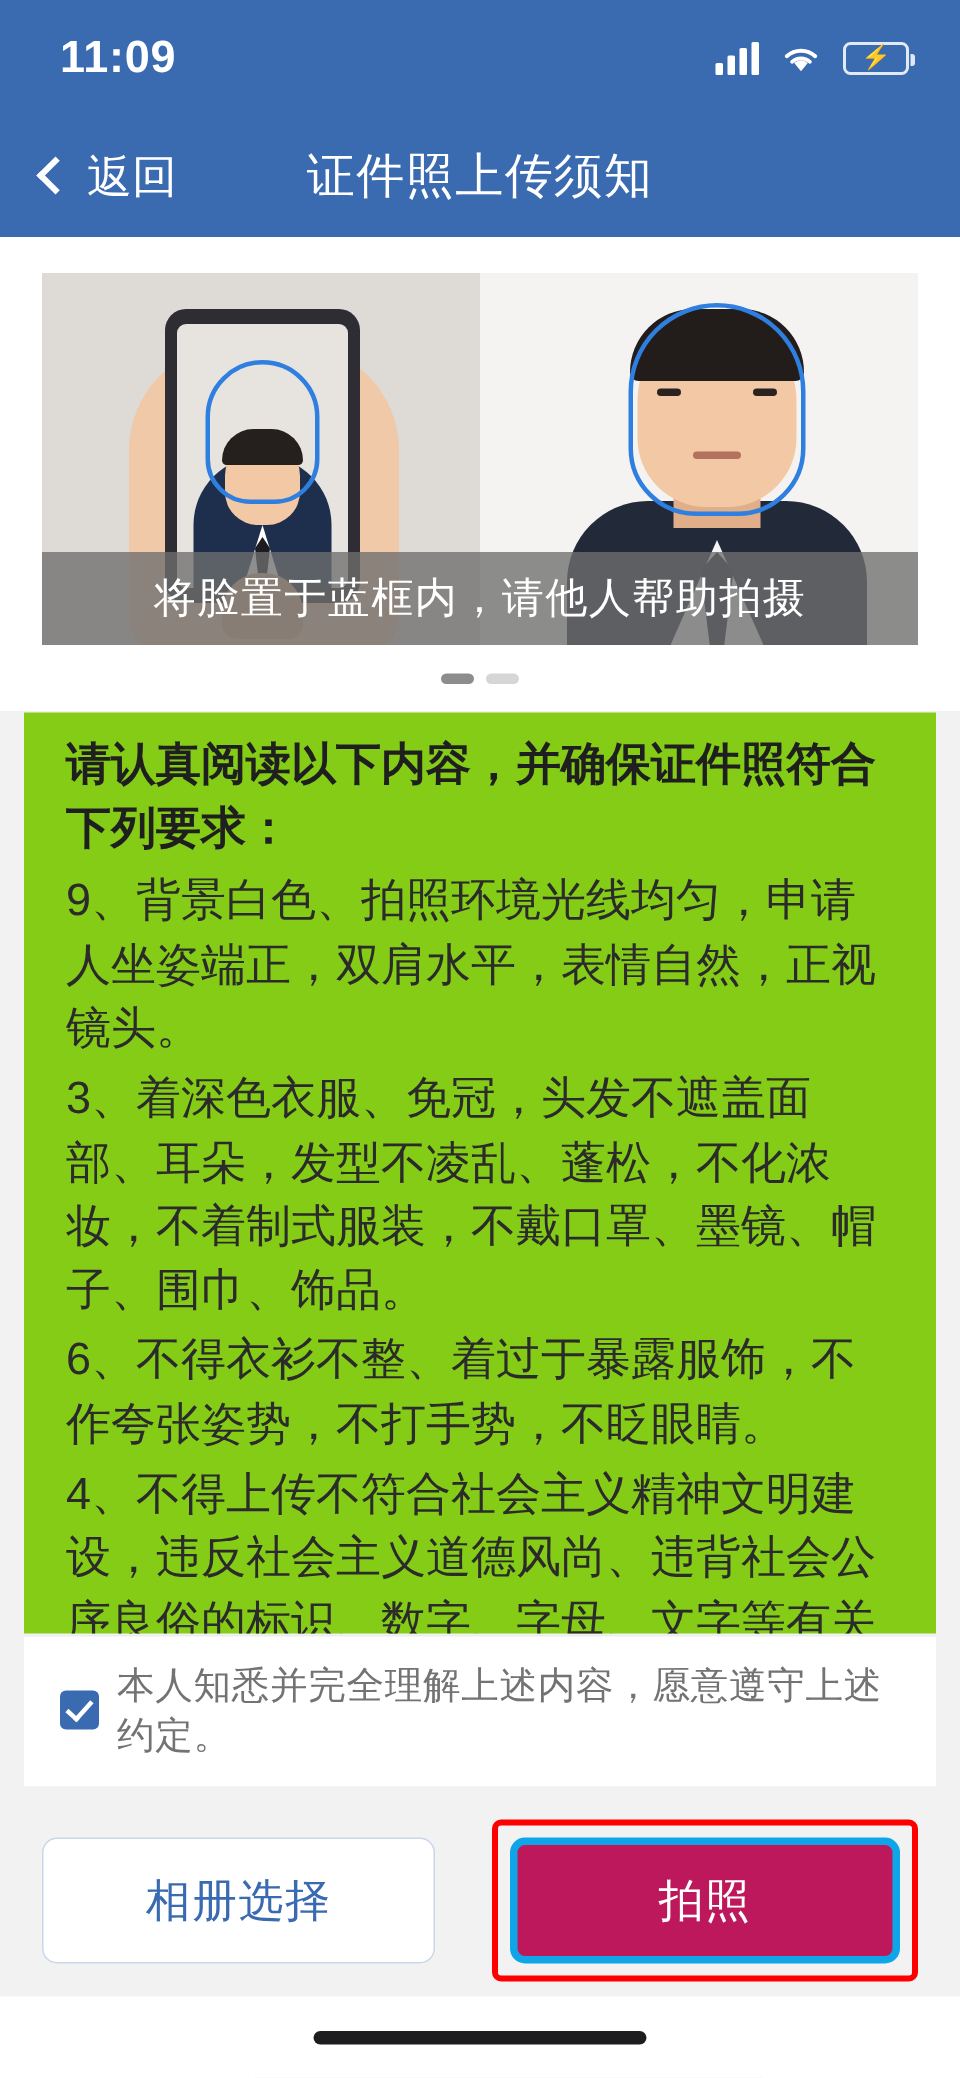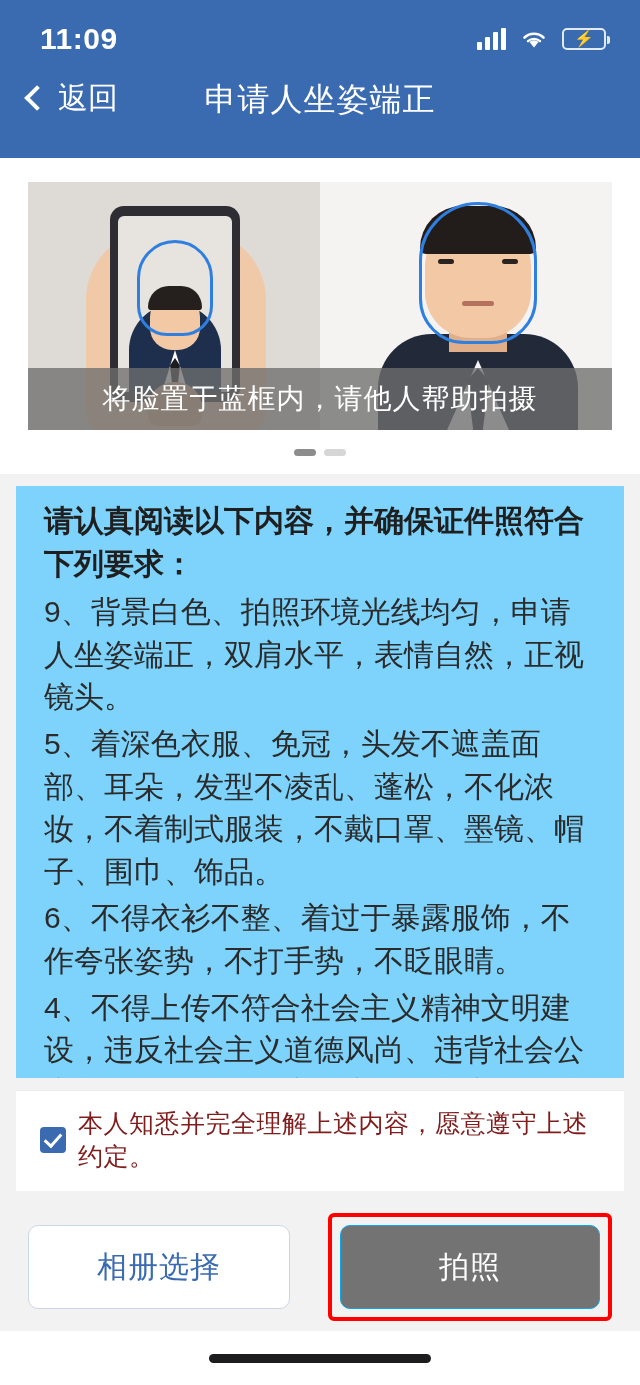--- a/index.html
+++ b/index.html
@@ -84,21 +84,21 @@
     font-size: 16px;
     line-height: 1;
   }
 
   
   .navbar {
     height: 80px;
     background: #3a6ab0;
     color: #ffffff;
     display: flex;
-    align-items: flex-start;
+    align-items: center;
     position: relative;
     flex: 0 0 auto;
     padding: 0 28px;
   }
   .nav-back {
     display: flex;
     align-items: center;
     gap: 12px;
     font-size: 30px;
     z-index: 2;
@@ -325,22 +325,22 @@
     width: 22px; height: 7px;
     border-radius: 4px;
     background: #d6d6d6;
   }
   .dots .dot.active {
     background: #8d8d8d;
   }
 
   
   .content {
-    background: #7dd3fc;
-    margin: 12px 16px;
+    background: #84cc16;
+    margin: 1px 16px;
     padding: 14px 28px 10px 28px;
     flex: 1 1 auto;
     overflow: hidden;
   }
   .lead {
     font-size: 30px;
     font-weight: bold;
     color: #1f1f1f;
     line-height: 1.42;
     margin-bottom: 6px;
@@ -374,21 +374,21 @@
     content: "";
     position: absolute;
     left: 8px; top: 3px;
     width: 7px; height: 14px;
     border-right: 3px solid #ffffff;
     border-bottom: 3px solid #ffffff;
     transform: rotate(42deg);
   }
   .agree-text {
     font-size: 25px;
-    color: #7f1d1d;
+    color: #737373;
     letter-spacing: 0.5px;
   }
 
   
   .footer {
     flex: 0 0 auto;
     background: #f2f2f2;
     padding: 22px 28px 10px 28px;
     display: flex;
     gap: 38px;
@@ -410,23 +410,23 @@
     border: 1px solid #c9d7ea;
   }
   .btn-capture-wrap {
     flex: 1 1 0;
     padding: 8px;
     border: 4px solid #ff0000;
     border-radius: 6px;
   }
   .btn-capture {
     width: 100%;
-    background: #737373;
+    background: #be185d;
     color: #ffffff;
-    border: 1px solid #0ea5e9;
+    border: 5px solid #0ea5e9;
   }
   .home-indicator-wrap {
     flex: 0 0 auto;
     height: 54px;
     background: #ffffff;
     display: flex;
     align-items: center;
     justify-content: center;
   }
   .home-indicator {
@@ -461,21 +461,21 @@
         <span class="bolt">⚡</span>
       </span>
     </div>
   </div>
 
   <div class="navbar">
     <div class="nav-back">
       <span class="chev"></span>
       <span>返回</span>
     </div>
-    <div class="nav-title">申请人坐姿端正</div>
+    <div class="nav-title">证件照上传须知</div>
   </div>
 
   <div class="banner-wrap">
     <div class="banner">
       <div class="left-half"></div>
       <div class="right-half"></div>
 
       <div class="hand"></div>
       <div class="phone-mock">
         <div class="phone-screen">
@@ -508,21 +508,21 @@
     </div>
     <div class="dots">
       <span class="dot active"></span>
       <span class="dot"></span>
     </div>
   </div>
 
   <div class="content">
     <div class="lead">请认真阅读以下内容，并确保证件照符合下列要求：</div>
     <div class="rule">9、背景白色、拍照环境光线均匀，申请人坐姿端正，双肩水平，表情自然，正视镜头。</div>
-    <div class="rule">5、着深色衣服、免冠，头发不遮盖面部、耳朵，发型不凌乱、蓬松，不化浓妆，不着制式服装，不戴口罩、墨镜、帽子、围巾、饰品。</div>
+    <div class="rule">3、着深色衣服、免冠，头发不遮盖面部、耳朵，发型不凌乱、蓬松，不化浓妆，不着制式服装，不戴口罩、墨镜、帽子、围巾、饰品。</div>
     <div class="rule">6、不得衣衫不整、着过于暴露服饰，不作夸张姿势，不打手势，不眨眼睛。</div>
     <div class="rule">4、不得上传不符合社会主义精神文明建设，违反社会主义道德风尚、违背社会公序良俗的标识、数字、字母、文字等有关内容。</div>
 
   </div>
 
   <div class="agree">
     <span class="checkbox"></span>
     <span class="agree-text">本人知悉并完全理解上述内容，愿意遵守上述约定。</span>
   </div>
 

